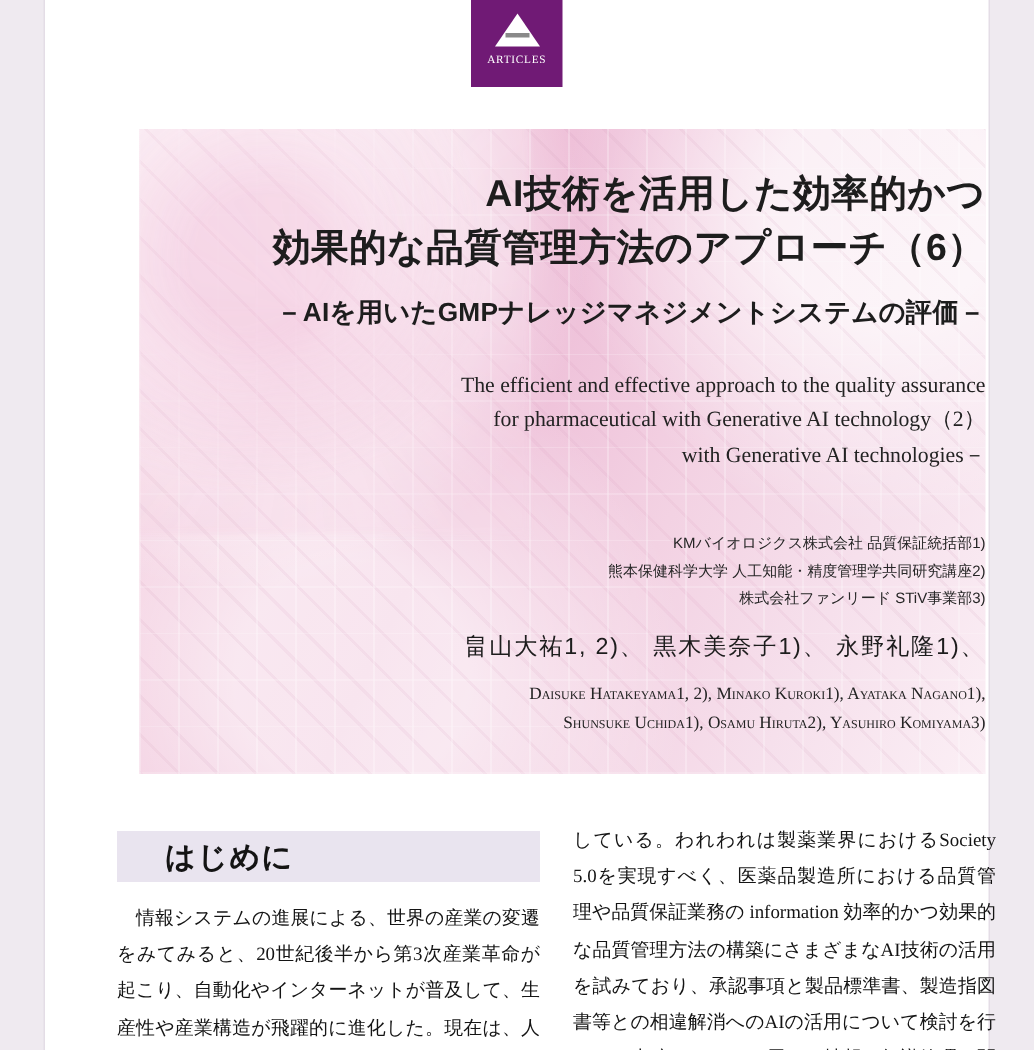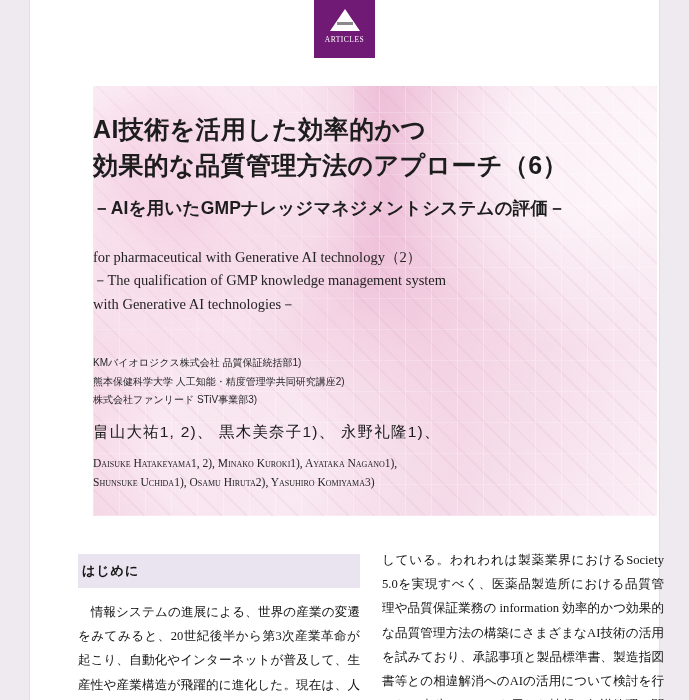--- a/index.html
+++ b/index.html
@@ -95,21 +95,21 @@
     height: 300px;
     background:
       radial-gradient(circle at 40% 40%, rgba(233,157,197,0.45) 0 18%, rgba(255,255,255,0) 60%),
       conic-gradient(from 20deg, rgba(255,255,255,0.35), rgba(240,190,215,0.25), rgba(255,255,255,0.35));
     filter: blur(2px);
     opacity: 0.75;
   }
   .banner-inner {
     position: relative;
     z-index: 3;
-    text-align: left;
+    text-align: right;
     color: #2a2a2a;
     padding-top: 26px;
   }
   .jp-title {
     font-family: "Liberation Sans", sans-serif;
     font-weight: bold;
     font-size: 25px;
     line-height: 1.42;
     letter-spacing: 0.4px;
     color: #1d1d1d;
@@ -160,24 +160,24 @@
     top: 554px;
     width: 282px;
     height: 34px;
     background: #e9e4ef;
     display: flex;
     align-items: center;
   }
   .section-head span {
     font-family: "Liberation Sans", sans-serif;
     font-weight: bold;
-    font-size: 13px;
+    font-size: 20px;
     letter-spacing: 1px;
     color: #141414;
-    padding-left: 4px;
+    padding-left: 32px;
   }
   .col {
     position: absolute;
     font-family: "Liberation Serif", serif;
     font-size: 12.6px;
     line-height: 1.92;
     color: #141414;
     text-align: justify;
   }
   .col p { margin: 0; }
@@ -196,22 +196,22 @@
 
   <div class="banner">
     <div class="banner-inner">
       <div class="jp-title">
         <div>AI技術を活用した効率的かつ</div>
         <div>効果的な品質管理方法のアプローチ（6）</div>
       </div>
       <div class="jp-subtitle">－AIを用いたGMPナレッジマネジメントシステムの評価－</div>
 
       <div class="en-title">
+        <div>The efficient and effective approach to the quality assurance</div>
         <div>for pharmaceutical with Generative AI technology（2）</div>
-        <div>－The qualification of GMP knowledge management system</div>
         <div>with Generative AI technologies－</div>
       </div>
 
       <div class="affil">
         <div>KMバイオロジクス株式会社 品質保証統括部1)</div>
         <div>熊本保健科学大学 人工知能・精度管理学共同研究講座2)</div>
         <div>株式会社ファンリード STiV事業部3)</div>
       </div>
 
       <div class="authors-jp">

